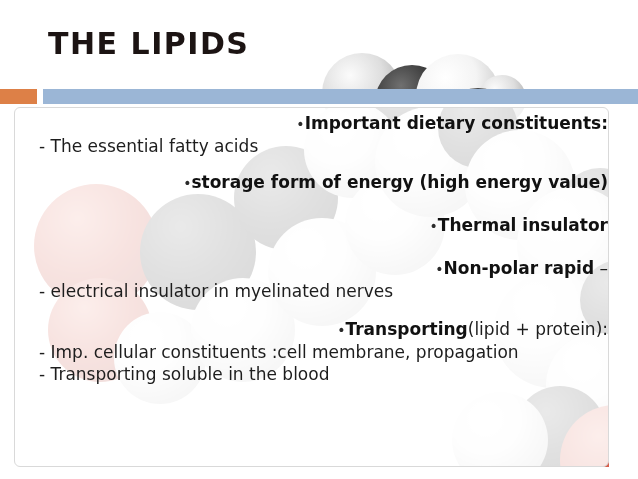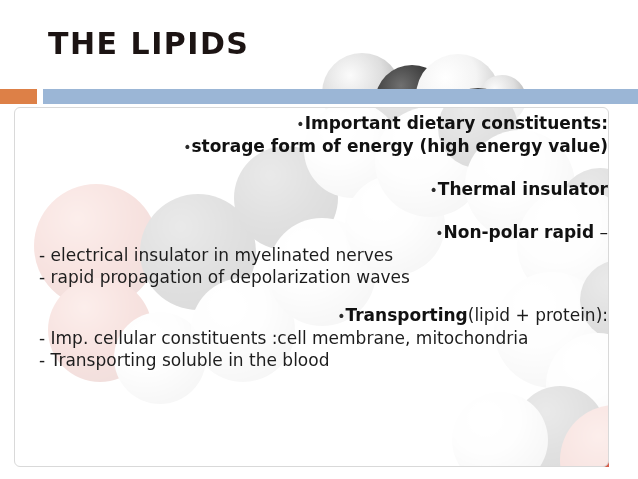--- a/index.html
+++ b/index.html
@@ -28,21 +28,21 @@
   .panel{position:absolute;left:14px;top:107px;width:595px;height:360px;box-sizing:border-box;
          background:rgba(255,255,255,0.85);border:1px solid #d9d9d9;border-radius:6px;
          z-index:6;padding-top:4px;}
   .line{line-height:22px;min-height:22px;font-size:17px;color:#1d1d1d;white-space:nowrap;}
   .bullet{padding-left:19px;text-align:right;}
   .bullet .dot{display:inline-block;width:19px;font-size:14px;color:#2a2a2a;}
   .bold-part{font-weight:bold;color:#111111;}
   .rest-part{font-weight:normal;}
   .sub{padding-left:24px;}
   .g16{margin-top:16px;}
-  .g14{}
+  .g14{margin-top:14px;}
   .g22{margin-top:20px;}
 </style>
 </head>
 <body>
 
 <div class="slide">
 
   <div class="molecule">
 
     <div class="sphere sp-gray" style="left:322px;top:53px;width:80px;height:80px;"></div>
@@ -77,35 +77,35 @@
   <div class="bar-orange"></div>
   <div class="bar-blue"></div>
   <div class="bar-underlap"></div>
 
   <div class="panel">
 
     <div class="line bullet">
       <span class="dot">•</span><span class="bold-part">Important dietary constituents:</span><span class="rest-part"></span>
     </div>
 
+    <div class="line sub">- The essential fatty acids</div>
 
     <div class="line bullet g14">
       <span class="dot">•</span><span class="bold-part">storage form of energy (high energy value)</span><span class="rest-part"></span>
     </div>
 
     <div class="line bullet g22">
       <span class="dot">•</span><span class="bold-part">Thermal insulator</span><span class="rest-part"></span>
     </div>
 
     <div class="line bullet g22">
       <span class="dot">•</span><span class="bold-part">Non-polar rapid</span><span class="rest-part"> –</span>
     </div>
     <div class="line sub">- electrical insulator in myelinated nerves</div>
-    <div class="line sub">- rapid propagation of depolarization waves</div>
 
     <div class="line bullet g16">
       <span class="dot">•</span><span class="bold-part">Transporting</span><span class="rest-part">(lipid + protein):</span>
     </div>
-    <div class="line sub">- Imp. cellular constituents :cell membrane, mitochondria</div>
+    <div class="line sub">- Imp. cellular constituents :cell membrane, propagation</div>
     <div class="line sub">- Transporting soluble in the blood</div>
 
   </div>
 </div>
 
 </body></html>

